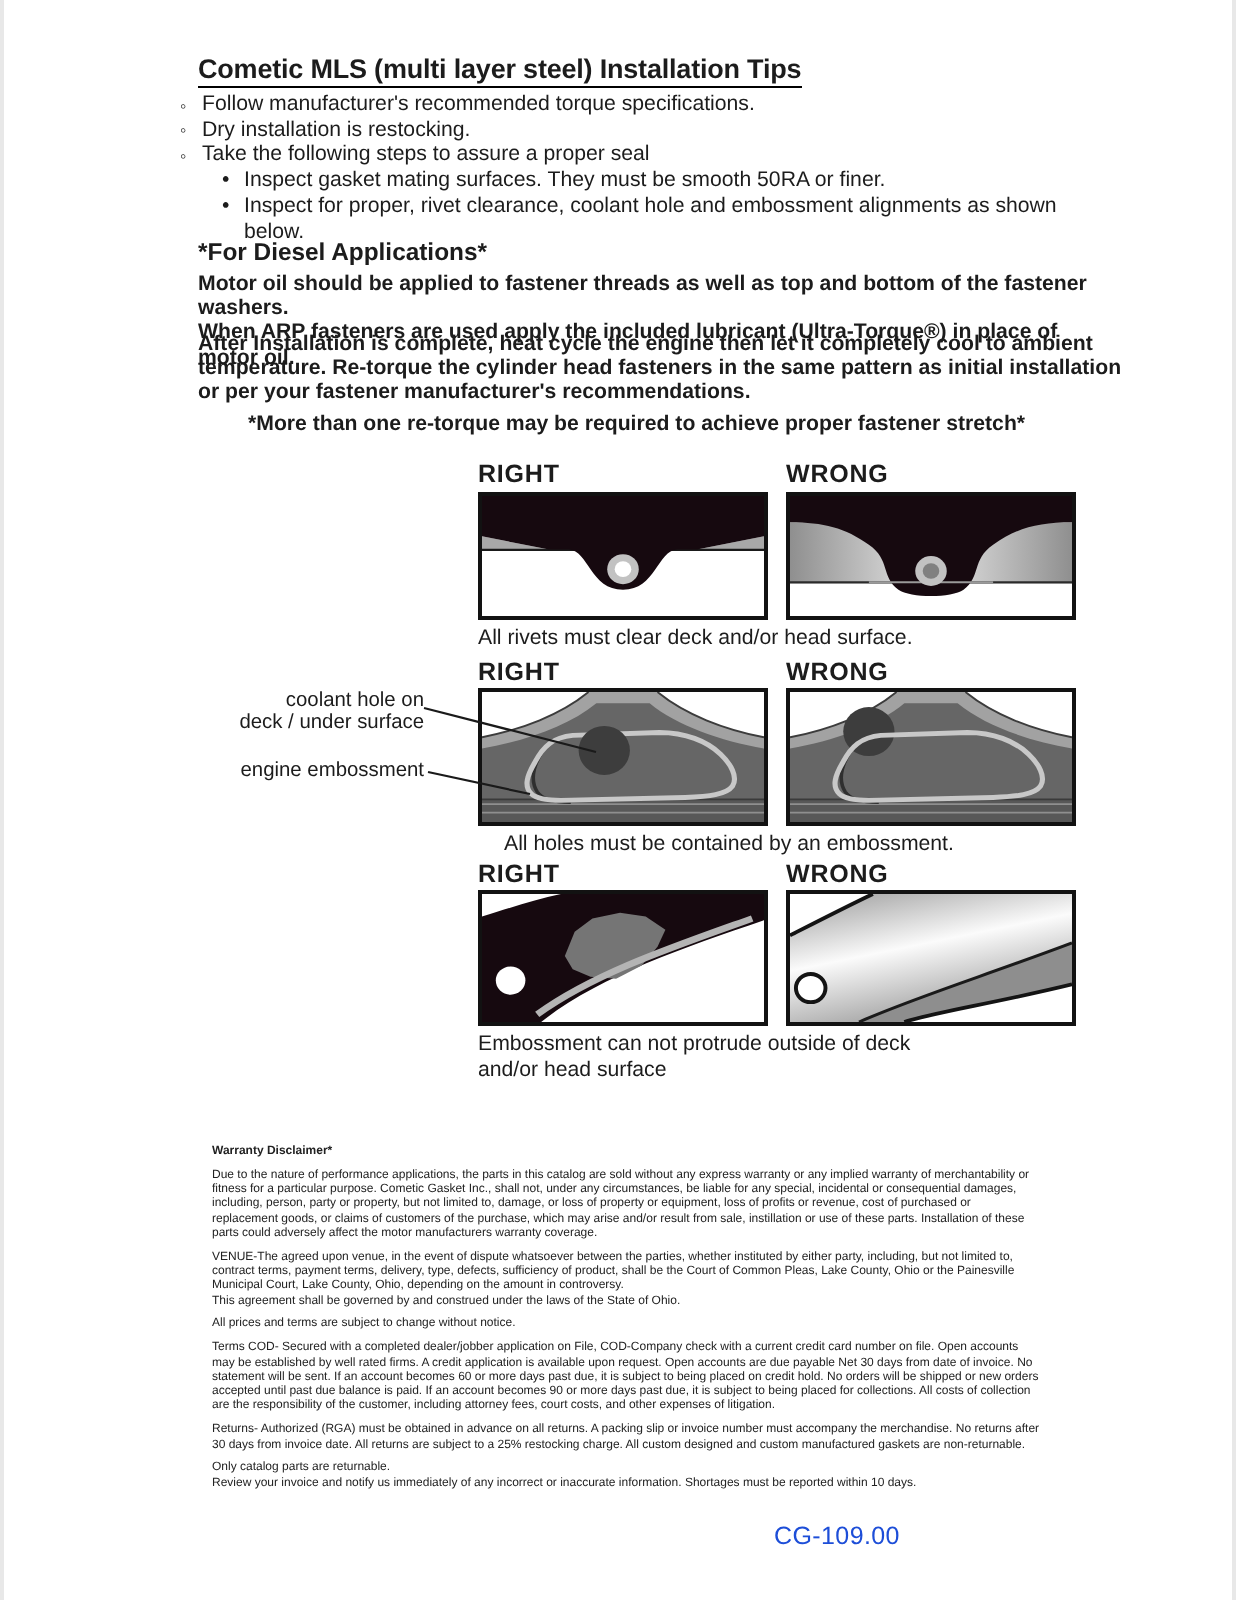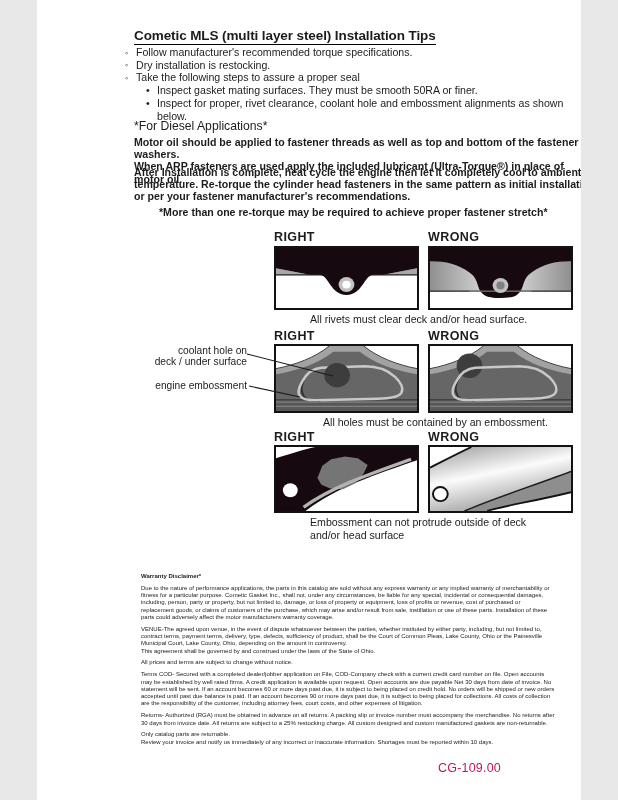--- a/index.html
+++ b/index.html
@@ -1,41 +1,41 @@
 <!DOCTYPE html>
 <html><head>
 <meta charset="utf-8">
 <style>
   html,body { margin:0; padding:0; background:#e8e8e8; }
   .page {
-    position:relative; width:544px; height:800px; margin:0 auto;
+    position:relative; width:614px; height:800px; margin:0 auto;
     background:#ffffff; overflow:hidden;
     font-family:"Liberation Sans", sans-serif; color:#1c1c1c;
   }
   .abs { position:absolute; }
   .title {
     font-weight:bold; font-size:13.5px; letter-spacing:-0.1px;
     border-bottom:1.6px solid #000; padding-bottom:1px; display:inline-block;
   }
   .bullets { font-size:10.6px; line-height:12.7px; }
   .b-row { display:flex; }
   .b-marker { width:11px; flex:0 0 11px; }
   .b-marker.open { font-size:9px; position:relative; top:0.5px; }
   .sub { margin-left:21px; }
-  .h2 { font-weight:normal; font-size:12.2px; }
+  .h2 { font-weight:bold; font-size:12.2px; }
   .para { font-size:10.6px; line-height:12.2px; white-space:pre-line;font-weight:bold; }
   .dlabel { width:145px; text-align:left; font-size:12.5px; font-weight:600; letter-spacing:0.4px; }
   .dbox { width:145px; border:2px solid #121212; background:#fff; box-sizing:border-box; }
   .dbox svg { display:block; }
-  .caption { font-size:10.6px; line-height:12.6px; white-space:pre-line;margin-left:36px; }
+  .caption { font-size:10.6px; line-height:12.6px; white-space:pre-line; }
   .sidelabel { font-size:10.2px; line-height:11.4px; text-align:right; white-space:pre-line; width:118px; }
   .legal { width:414px; font-size:6px; line-height:7.3px; color:#222222; }
   .legal p { margin:0 0 4.5px 0; white-space:pre-line; }
   .legal .lh { font-weight:bold; }
-  .footer { font-size:12.5px; letter-spacing:0.2px; color:#be185d;margin-left:16px; }
+  .footer { font-size:12.5px; letter-spacing:0.2px; color:#1d4ed8; }
   .leaders { pointer-events:none; }
 </style>
 </head>
 <body>
 
 <div class="page">
 
   <div class="abs" style="left:97px; top:26px;">
     <span class="title">Cometic MLS (multi layer steel) Installation Tips</span>
   </div>

